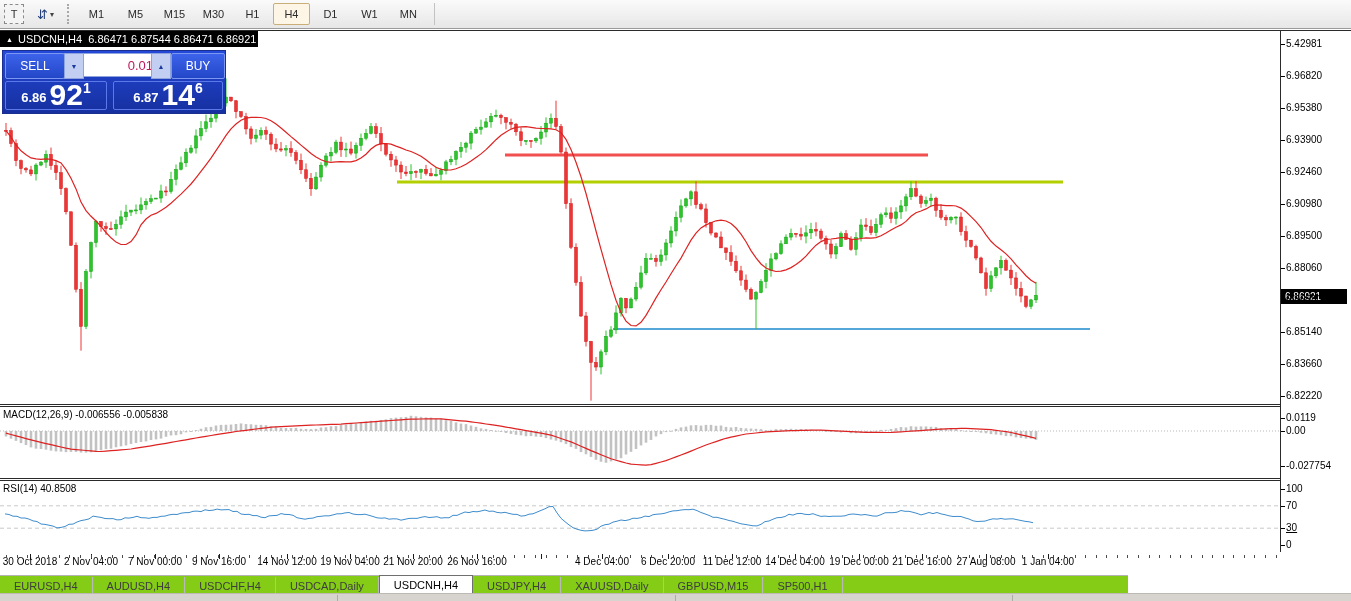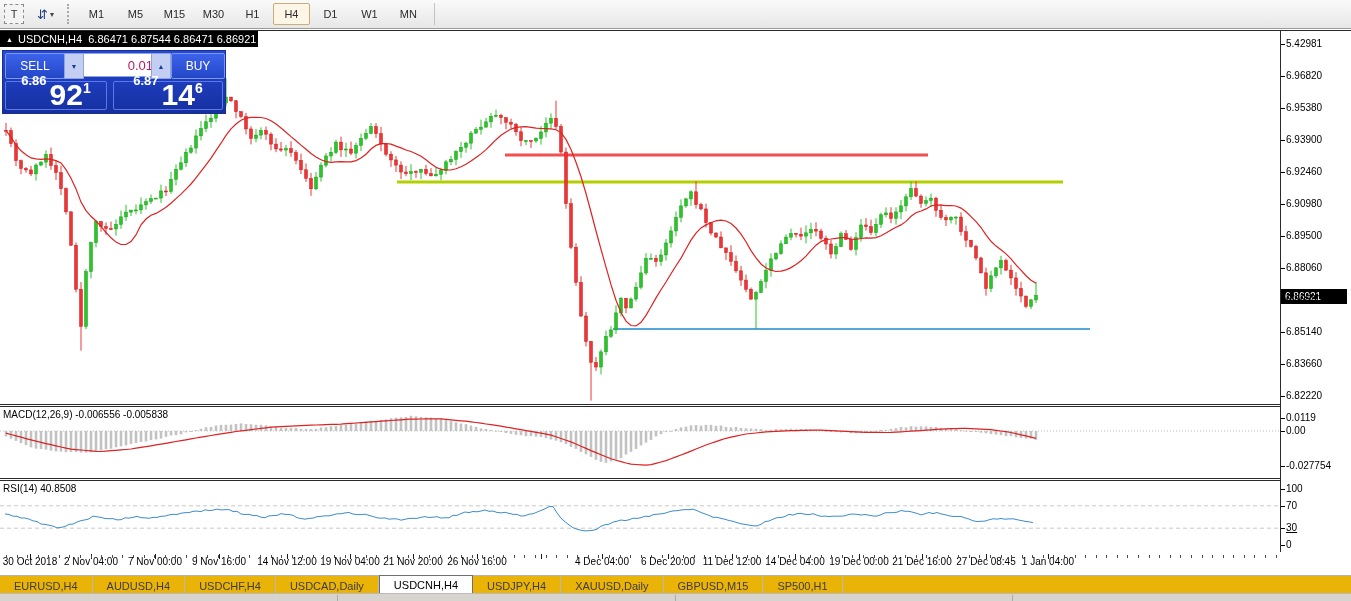--- a/index.html
+++ b/index.html
@@ -41,39 +41,39 @@
   .tp-spin-btn{position:absolute;top:2px;width:18px;height:24px;background:#c3cff2;
     border:1px solid #8fa3dd;display:flex;align-items:center;justify-content:center;
     color:#1b3a9e;font-size:7px;cursor:default;}
   .tp-field{position:absolute;left:80px;top:2px;width:76px;height:24px;background:#fff;
     border:1px solid #8fa3dd;color:#be185d;font-size:13px;display:flex;align-items:center;
     justify-content:flex-end;padding-right:5px;box-sizing:border-box;}
   .tp-price{position:absolute;top:30px;height:29px;border:1px solid #5b79ea;border-radius:2px;
     color:#fff;display:flex;align-items:flex-end;justify-content:center;padding-bottom:1px;box-sizing:border-box;}
   .tp-price-sell{left:2px;width:102px;}
   .tp-price-buy{left:110px;width:110px;}
-  .tp-small{font-size:13px;font-weight:bold;margin-right:3px;padding-bottom:20px;}
+  .tp-small{font-size:13px;font-weight:bold;margin-right:3px;padding-bottom:3px;}
   .tp-big{font-size:30px;font-weight:bold;line-height:26px;}
   .tp-sup{font-size:14px;font-weight:bold;padding-bottom:12px;}
 
   
   .axis-label{position:absolute;left:1286px;height:14px;line-height:14px;font-size:10px;color:#000;}
   .axis-tick{position:absolute;left:1281px;width:4px;height:1px;background:#000;}
   .price-tag{position:absolute;left:1281px;top:0;width:62px;height:15px;background:#000;color:#fff;
     font-size:10px;display:flex;align-items:center;padding-left:4px;}
   .panel-label{position:absolute;left:3px;font-size:10px;color:#000;background:rgba(255,255,255,.0);}
 
   
   .time-area{position:absolute;left:0;top:552px;width:1351px;height:23px;background:#fff;}
   .time-label{position:absolute;top:4px;font-size:10px;color:#000;transform:translateX(-50%);white-space:nowrap;}
   .time-tick{position:absolute;top:0;width:1px;height:5px;background:#1a1a1a;}
   .time-tick-minor{position:absolute;top:0;width:1px;height:3px;background:#4a4a4a;}
 
   
-  .tabbar{position:absolute;left:0;top:575px;width:1351px;height:18px;background:#eab308;
+  .tabbar{position:absolute;left:0;top:575px;width:1128px;height:18px;background:#84cc16;
     border-top:1px solid #b3b3b3;display:flex;align-items:flex-end;}
   .tab{height:17px;display:flex;align-items:center;padding:0 14px;font-size:11px;color:#3d3d3d;
     border-right:1px solid #b9b9b9;cursor:default;white-space:nowrap;}
   .tab.active{background:#fff;color:#000;border:1px solid #6f6f6f;border-bottom:none;height:18px;}
   .bottom-strip{position:absolute;left:0;top:593px;width:1351px;height:8px;background:#d7d4cf;border-top:1px solid #bdbab5;}
   .strip-cell{position:absolute;top:1px;width:1px;height:7px;background:#aeaba6;}
 
   svg{position:absolute;}
 </style>
 </head>
@@ -803,21 +803,21 @@
       <div class="time-label" style="left: 668px;">6 Dec 20:00</div>
       <div class="time-tick" style="left: 732px; top: 2px; height: 5px;"></div>
       <div class="time-label" style="left: 732px;">11 Dec 12:00</div>
       <div class="time-tick" style="left: 795px; top: 2px; height: 5px;"></div>
       <div class="time-label" style="left: 795px;">14 Dec 04:00</div>
       <div class="time-tick" style="left: 859px; top: 2px; height: 5px;"></div>
       <div class="time-label" style="left: 859px;">19 Dec 00:00</div>
       <div class="time-tick" style="left: 922px; top: 2px; height: 5px;"></div>
       <div class="time-label" style="left: 922px;">21 Dec 16:00</div>
       <div class="time-tick" style="left: 986px; top: 2px; height: 5px;"></div>
-      <div class="time-label" style="left: 986px;">27 Dec 08:45</div>
+      <div class="time-label" style="left: 986px;">27 Aug 08:00</div>
       <div class="time-tick" style="left: 1048px; top: 2px; height: 5px;"></div>
       <div class="time-label" style="left: 1048px;">1 Jan 04:00</div>
       <div class="time-tick-minor" style="left: 6px; top: 3px;"></div>
       <div class="time-tick-minor" style="left: 17px; top: 3px;"></div>
       <div class="time-tick-minor" style="left: 27px; top: 3px;"></div>
       <div class="time-tick-minor" style="left: 38px; top: 3px;"></div>
       <div class="time-tick-minor" style="left: 48px; top: 3px;"></div>
       <div class="time-tick-minor" style="left: 59px; top: 3px;"></div>
       <div class="time-tick-minor" style="left: 69px; top: 3px;"></div>
       <div class="time-tick-minor" style="left: 80px; top: 3px;"></div>

